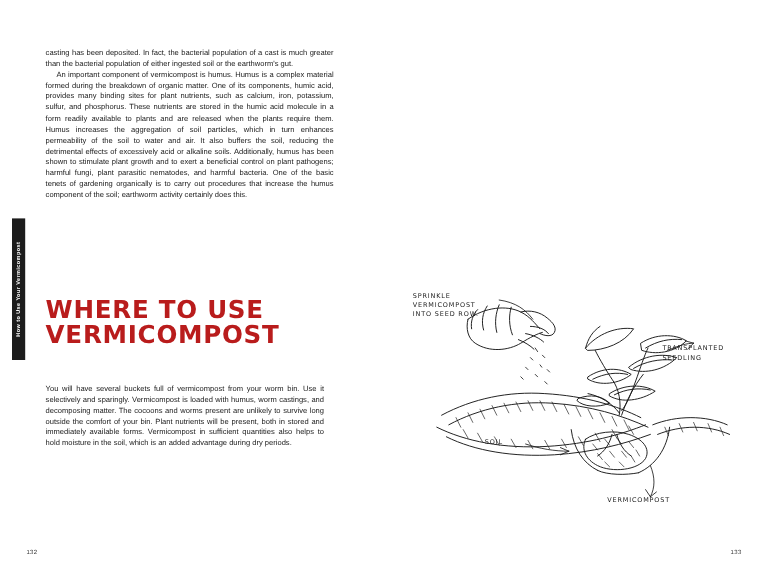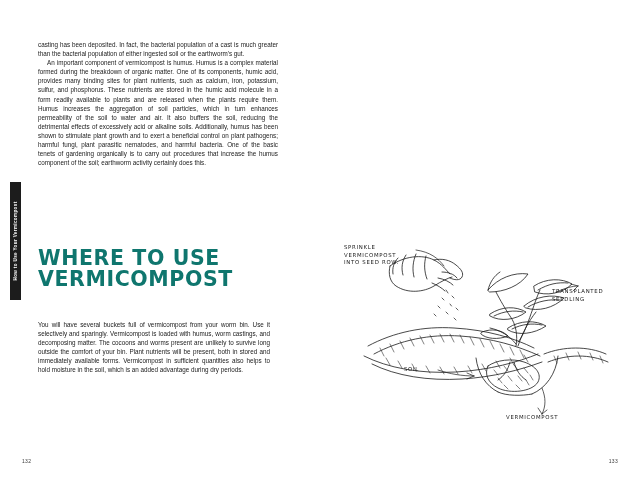--- a/index.html
+++ b/index.html
@@ -63,21 +63,21 @@
   .display-head {
     position: absolute;
     left: 38px;
     top: 248px;
     width: 250px;
     font-family: "DejaVu Sans", sans-serif;
     font-weight: bold;
     font-size: 20.5px;
     line-height: 21px;
     letter-spacing: 0.6px;
-    color: #0f766e;
+    color: #b91c1c;
     text-transform: uppercase;
   }
   .display-head .l2 { display: block; }
 
   #left-bottom-text {
     left: 38px;
     top: 320px;
     width: 232px;
   }
 

